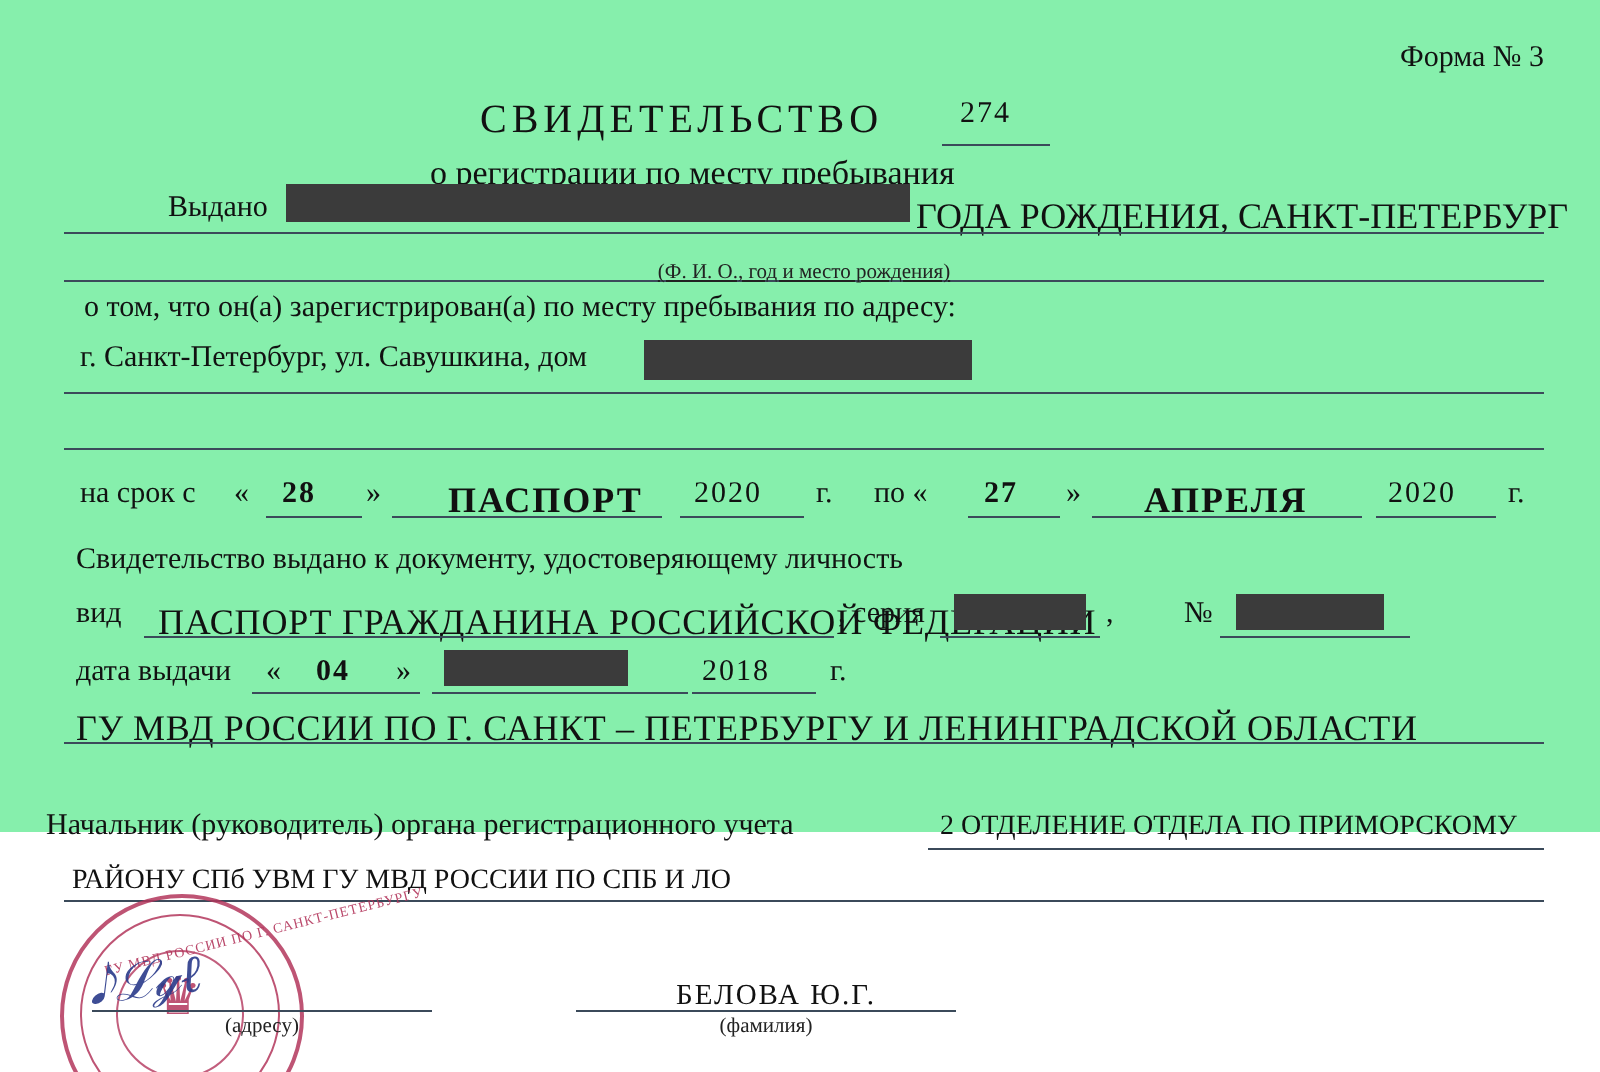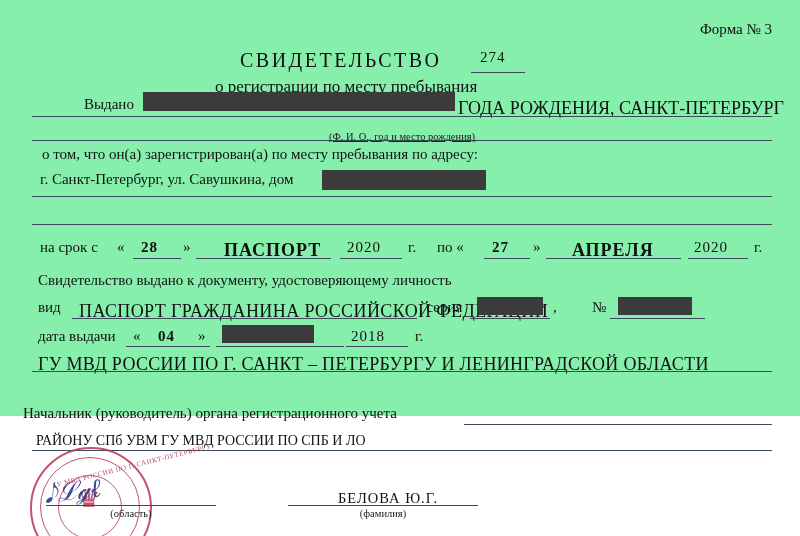--- a/index.html
+++ b/index.html
@@ -204,32 +204,33 @@
   <div class="redact" style="left:222px; top:325px; width:92px; height:18px;"></div>
   <div class="line" style="left:216px; top:346px; width:128px;"></div>
   <div class="t body-txt" style="left:351px; top:329px; letter-spacing:1px;">2018</div>
   <div class="line" style="left:346px; top:346px; width:62px;"></div>
   <div class="t body-txt" style="left:415px; top:329px;">г.</div>
 
   <div class="t caps" style="left:38px; top:355px; letter-spacing:0.3px;">ГУ  МВД  РОССИИ  ПО  Г. САНКТ – ПЕТЕРБУРГУ  И  ЛЕНИНГРАДСКОЙ ОБЛАСТИ</div>
   <div class="line" style="left:32px; top:371px; width:740px;"></div>
 
   <div class="t body-txt" style="left:23px; top:406px;">Начальник (руководитель) органа регистрационного учета</div>
+  <div class="t body-small" style="left:470px; top:407px;">2 ОТДЕЛЕНИЕ ОТДЕЛА  ПО ПРИМОРСКОМУ</div>
   <div class="line" style="left:464px; top:424px; width:308px;"></div>
   <div class="t body-small" style="left:36px; top:434px;">РАЙОНУ СПб УВМ  ГУ  МВД РОССИИ  ПО СПБ  И  ЛО</div>
   <div class="line" style="left:32px; top:450px; width:740px;"></div>
 
   <div id="stamp"></div>
   <div id="stamp2"></div>
   <div id="stamp-inner"></div>
   <div class="stamp-txt" style="left:50px; top:462px; transform:rotate(-14deg);">ГУ МВД РОССИИ ПО Г. САНКТ-ПЕТЕРБУРГУ</div>
 
   <div id="eagle">♛</div>
   <div id="signature">𝅘𝅥𝅮ℒℊℓ</div>
 
   <div class="line" style="left:46px; top:505px; width:170px;"></div>
-  <div class="tiny-center" style="left:86px; top:508px; width:90px;">(область)</div>
+  <div class="tiny-center" style="left:86px; top:508px; width:90px;">(адресу)</div>
 
   <div class="t sig-name" style="left:338px; top:491px;">БЕЛОВА Ю.Г.</div>
   <div class="line" style="left:288px; top:505px; width:190px;"></div>
   <div class="tiny-center" style="left:333px; top:508px; width:100px;">(фамилия)</div>
 
 </div>
 
 </body></html>

